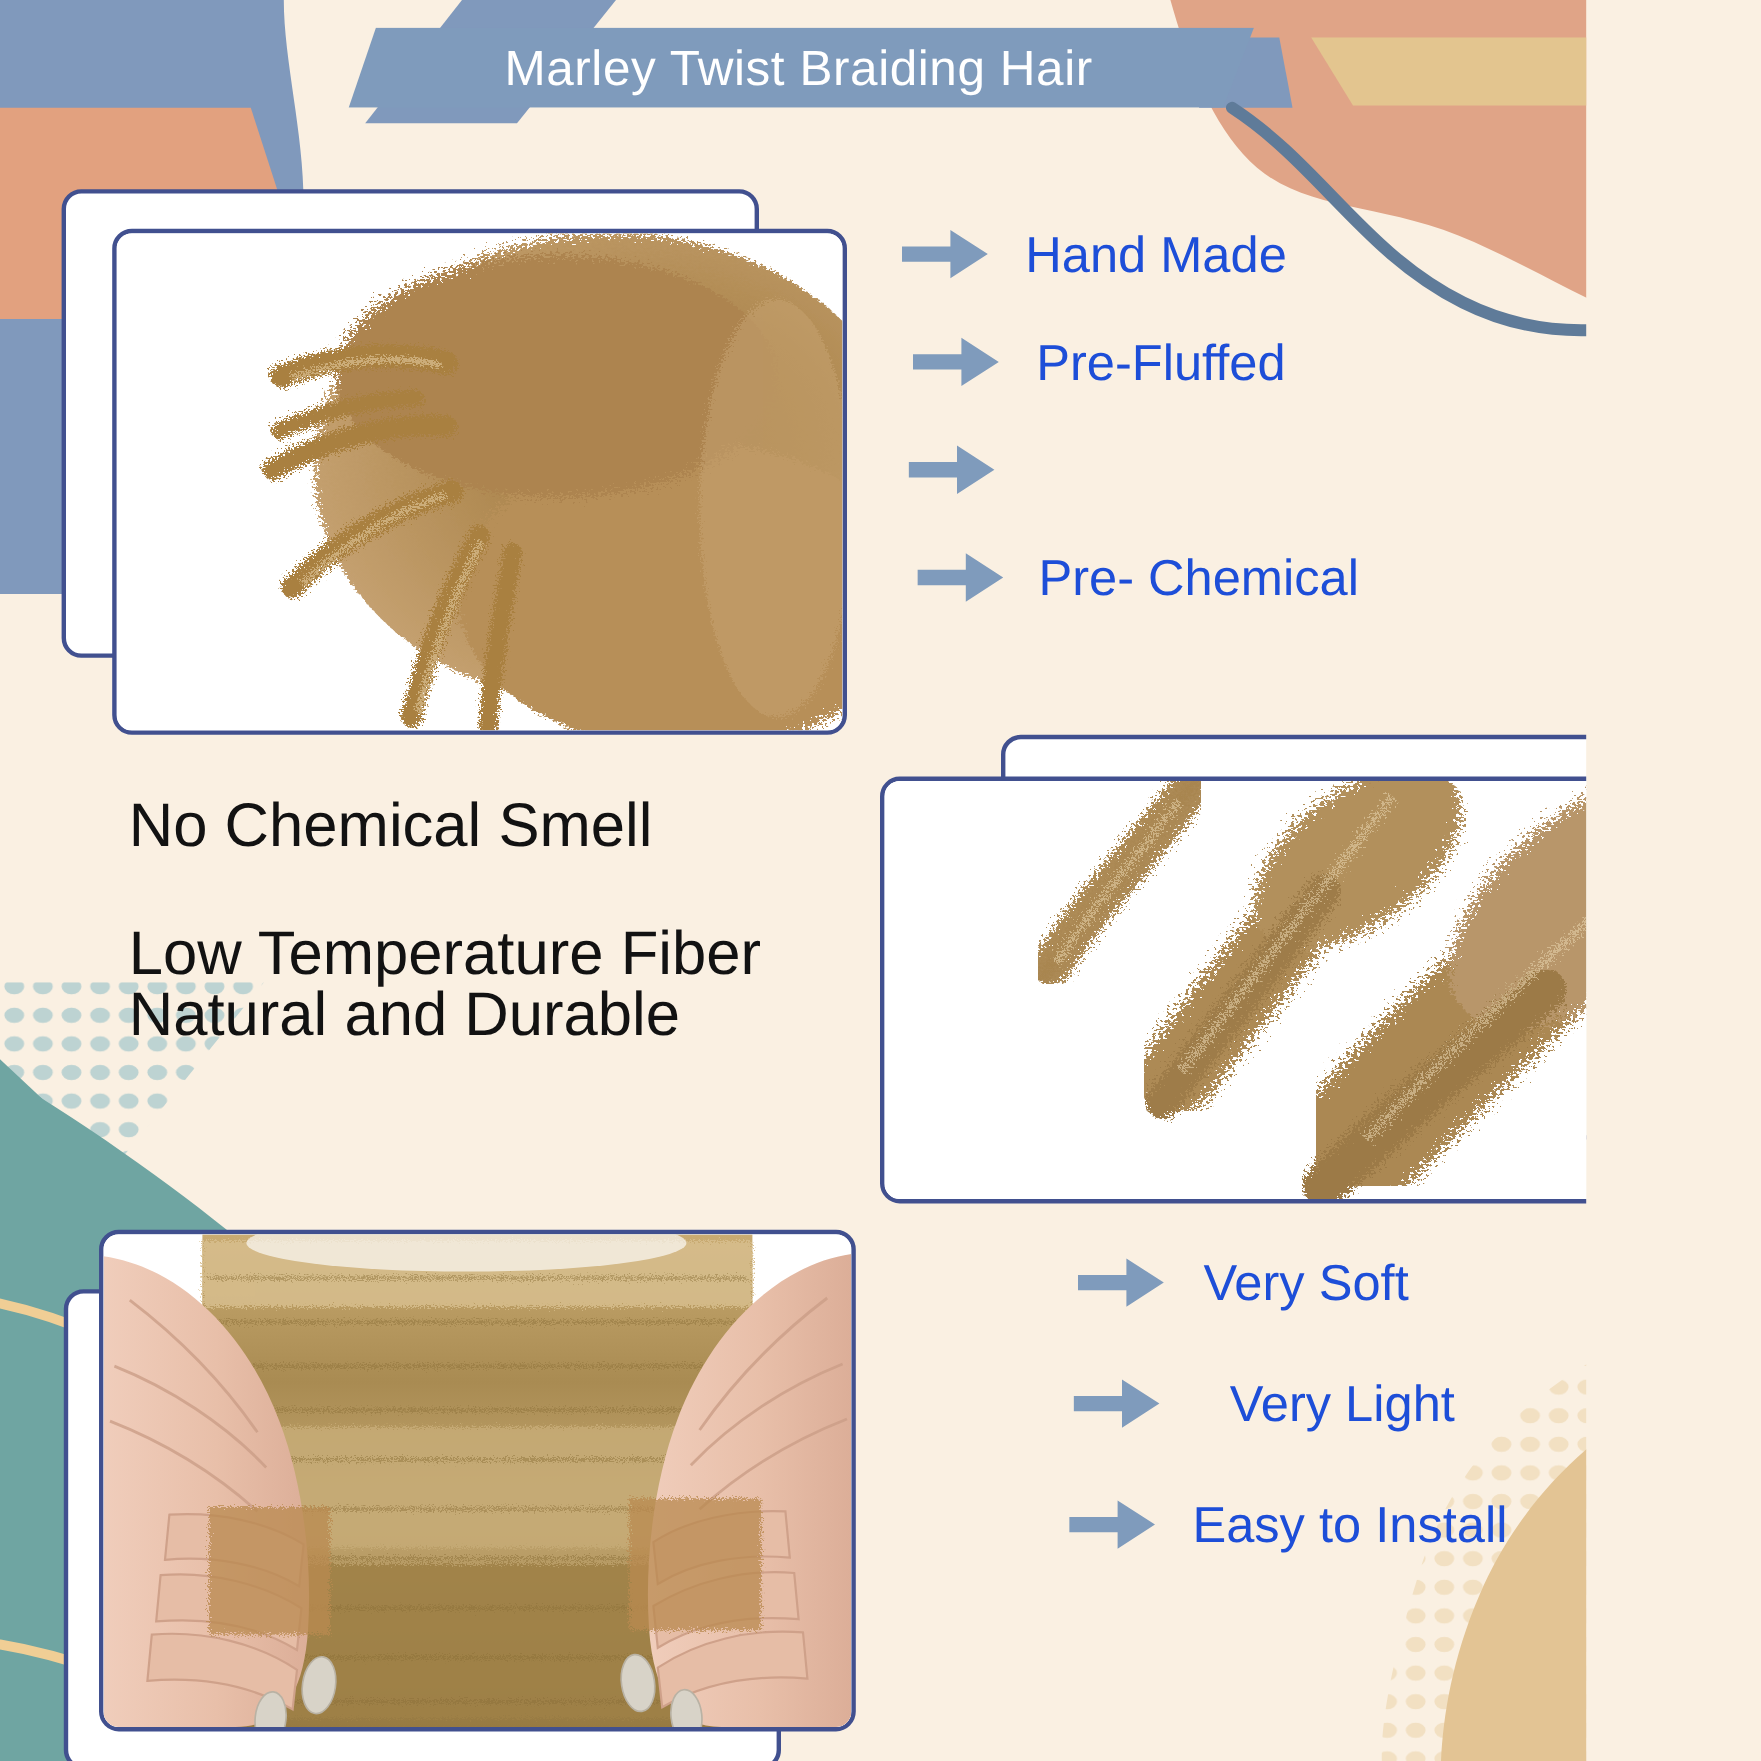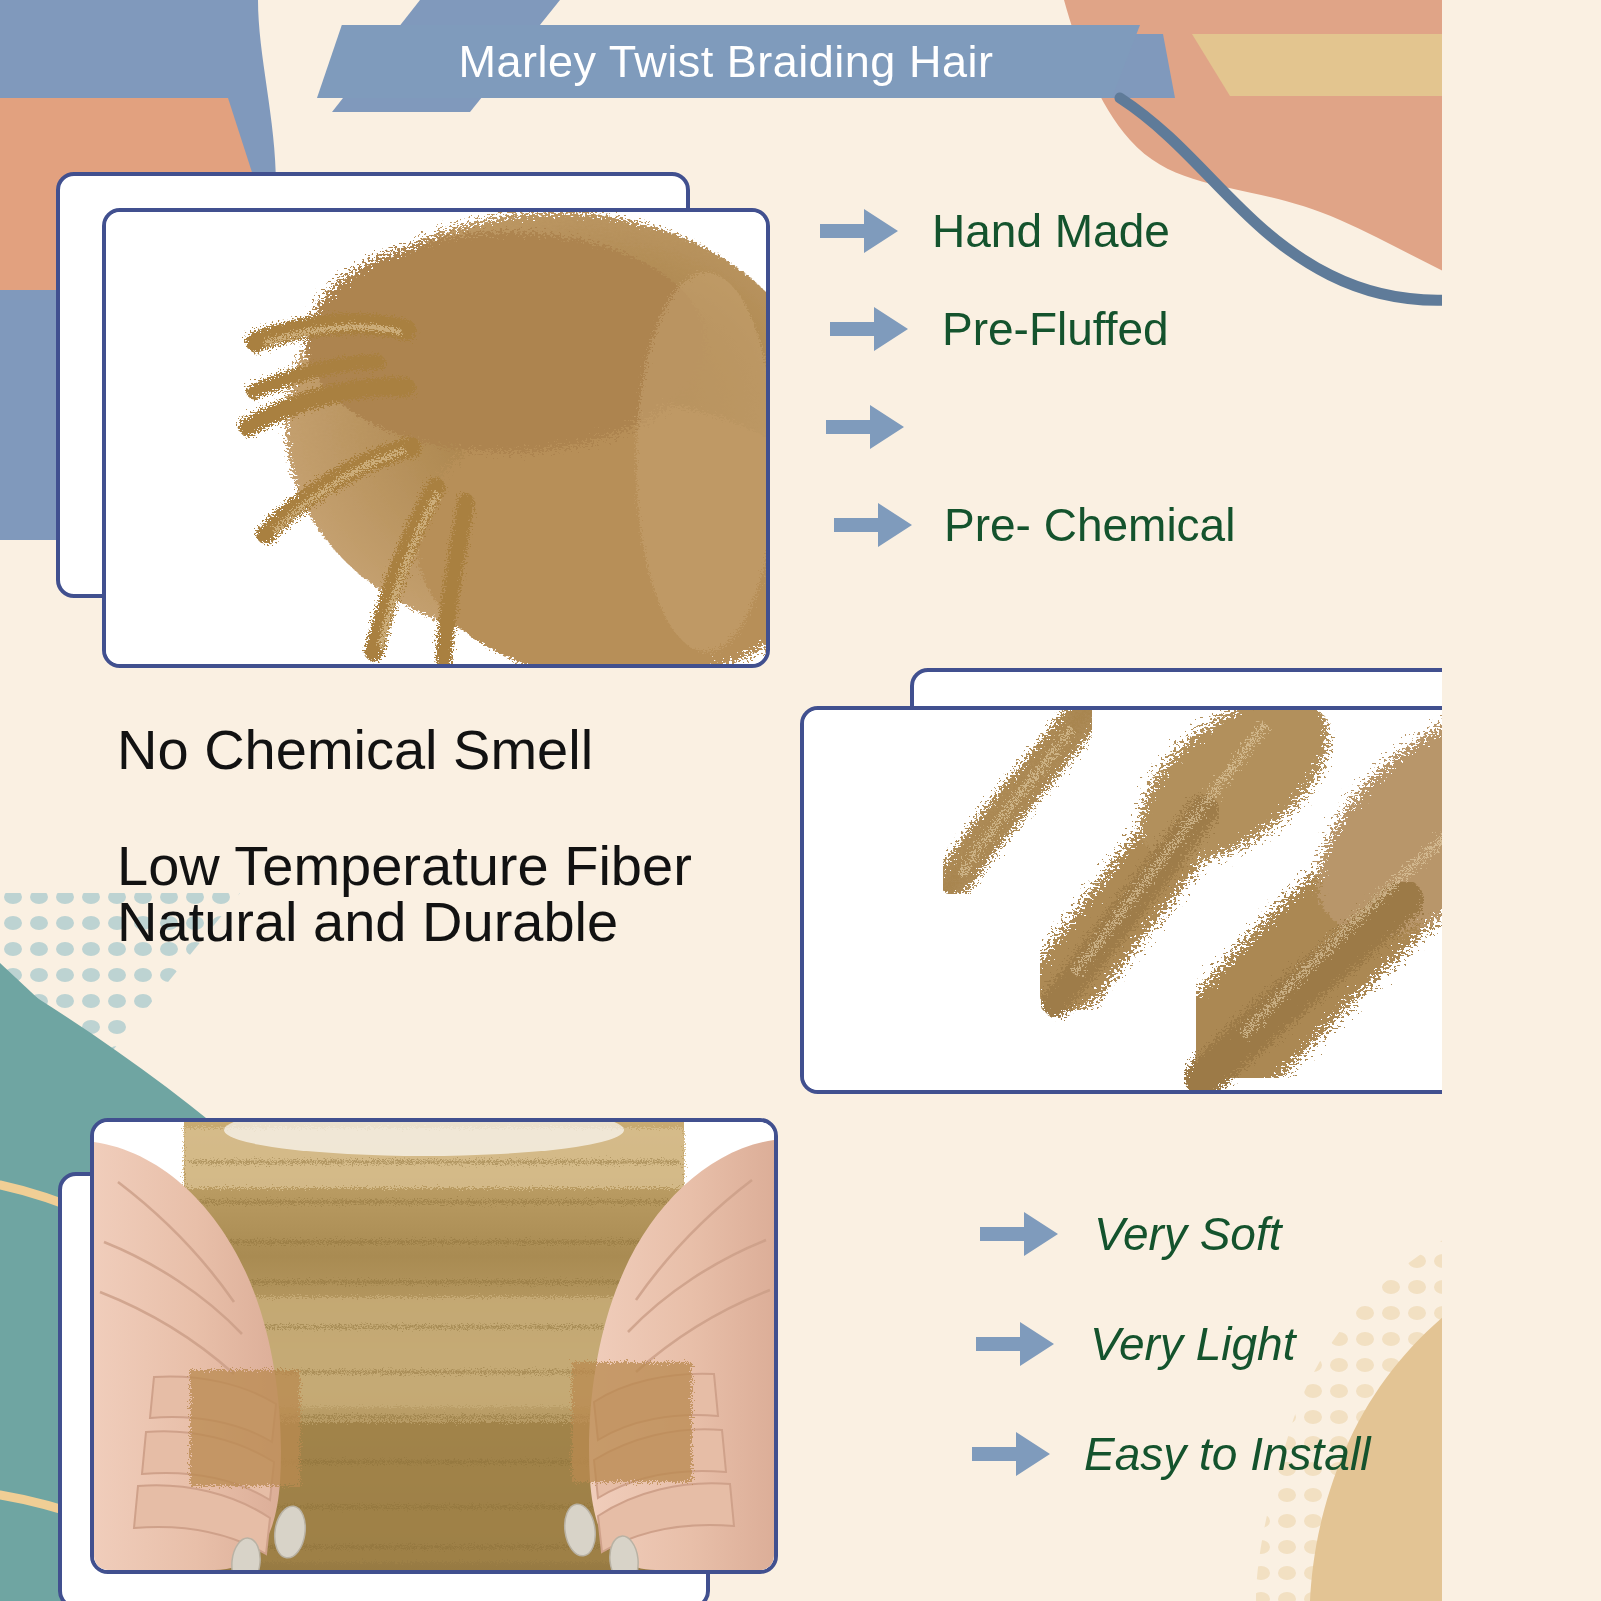--- a/index.html
+++ b/index.html
@@ -38,21 +38,21 @@
     position:absolute;background:#ffffff;
     border:4px solid #41508f;border-radius:18px;overflow:hidden;
   }
   .photo{position:absolute;inset:0;overflow:hidden;border-radius:13px;}
 
   
   .feat-list{position:absolute;z-index:25;}
   .feat-row{display:flex;align-items:center;}
   .arrow-ic{flex:0 0 auto;display:block;}
   .feat-label{
-    color:#14532d;font-size:46px;font-weight:400;white-space:nowrap;line-height:1;
+    color:#1d4ed8;font-size:46px;font-weight:400;white-space:nowrap;line-height:1;
   }
 
   
   .text-block{position:absolute;z-index:25;}
   .text-line{
     color:#121212;font-size:56px;font-weight:400;white-space:nowrap;line-height:1;
   }
 </style>
 </head>
 <body>
@@ -338,30 +338,30 @@
 
           <g filter="url(#fuzzD)" opacity=".85">
             <rect x="96" y="248" width="110" height="116" fill="#b98b52" opacity=".9"></rect>
             <rect x="478" y="240" width="120" height="120" fill="#b98b52" opacity=".9"></rect>
           </g>
         </svg>
       </div>
     </div>
   </div>
 
-  <div class="feat-list" style="left:972px;top:1208px;font-style:italic;">
+  <div class="feat-list" style="left:972px;top:1140px;">
 
     <div class="feat-row" style="margin-bottom:58px;margin-left:8px;">
       <svg class="arrow-ic" width="80" height="52" viewBox="0 0 80 52">
         <path d="M0,19 L44,19 L44,4 L78,26 L44,48 L44,33 L0,33 Z" fill="#7f9bbc"></path>
       </svg>
       <span class="feat-label" style="margin-left:34px;">Very Soft</span>
     </div>
 
-    <div class="feat-row" style="margin-bottom:58px;margin-left:4px;">
+    <div class="feat-row" style="margin-bottom:58px;margin-left:4px;gap:28px;">
       <svg class="arrow-ic" width="80" height="52" viewBox="0 0 80 52">
         <path d="M0,19 L44,19 L44,4 L78,26 L44,48 L44,33 L0,33 Z" fill="#7f9bbc"></path>
       </svg>
       <span class="feat-label" style="margin-left:34px;">Very Light</span>
     </div>
 
     <div class="feat-row">
       <svg class="arrow-ic" width="80" height="52" viewBox="0 0 80 52">
         <path d="M0,19 L44,19 L44,4 L78,26 L44,48 L44,33 L0,33 Z" fill="#7f9bbc"></path>
       </svg>

